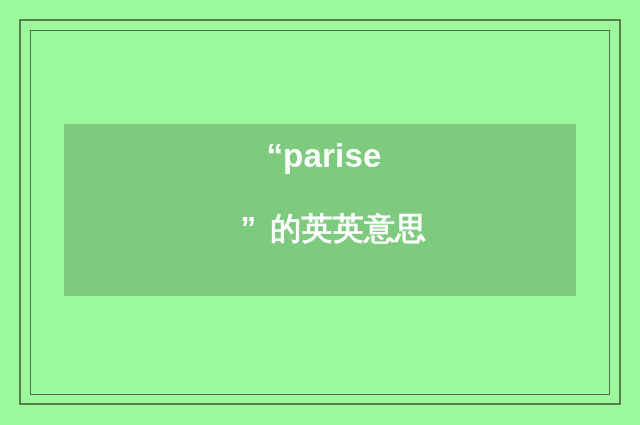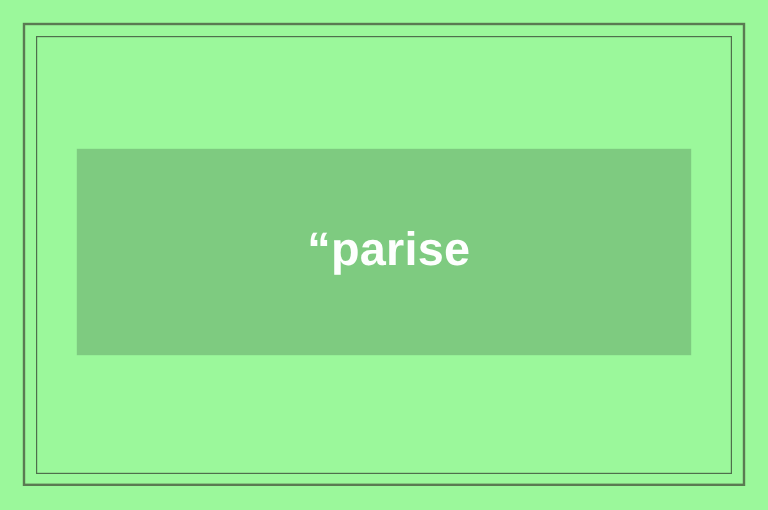--- a/index.html
+++ b/index.html
@@ -63,21 +63,21 @@
   .banner-line {
     color: #fdfffd;
     font-weight: bold;
     white-space: pre;
     line-height: 1.12;
     text-align: center;
     letter-spacing: 0.2px;
   }
 
   .banner-line-1 {
-    font-size: 39px;
+    font-size: 33px;
     margin-left: 8px;
     margin-bottom: 2px;
   }
 
   .banner-line-2 {
     font-size: 31px;
     margin-left: -26px;
   }
   .banner-line-2 .close-quote {
     font-size: 31px;
@@ -87,15 +87,18 @@
 </head>
 <body>
 
 <div id="canvas">
 
   <div class="frame-outer"></div>
   <div class="frame-inner"></div>
 
   <div class="banner">
     <div class="banner-line banner-line-1">“parise</div>
+    <div class="banner-line banner-line-2">
+      <span class="close-quote">”</span><span>的英英意思</span>
+    </div>
   </div>
 
 </div>
 
 </body></html>

